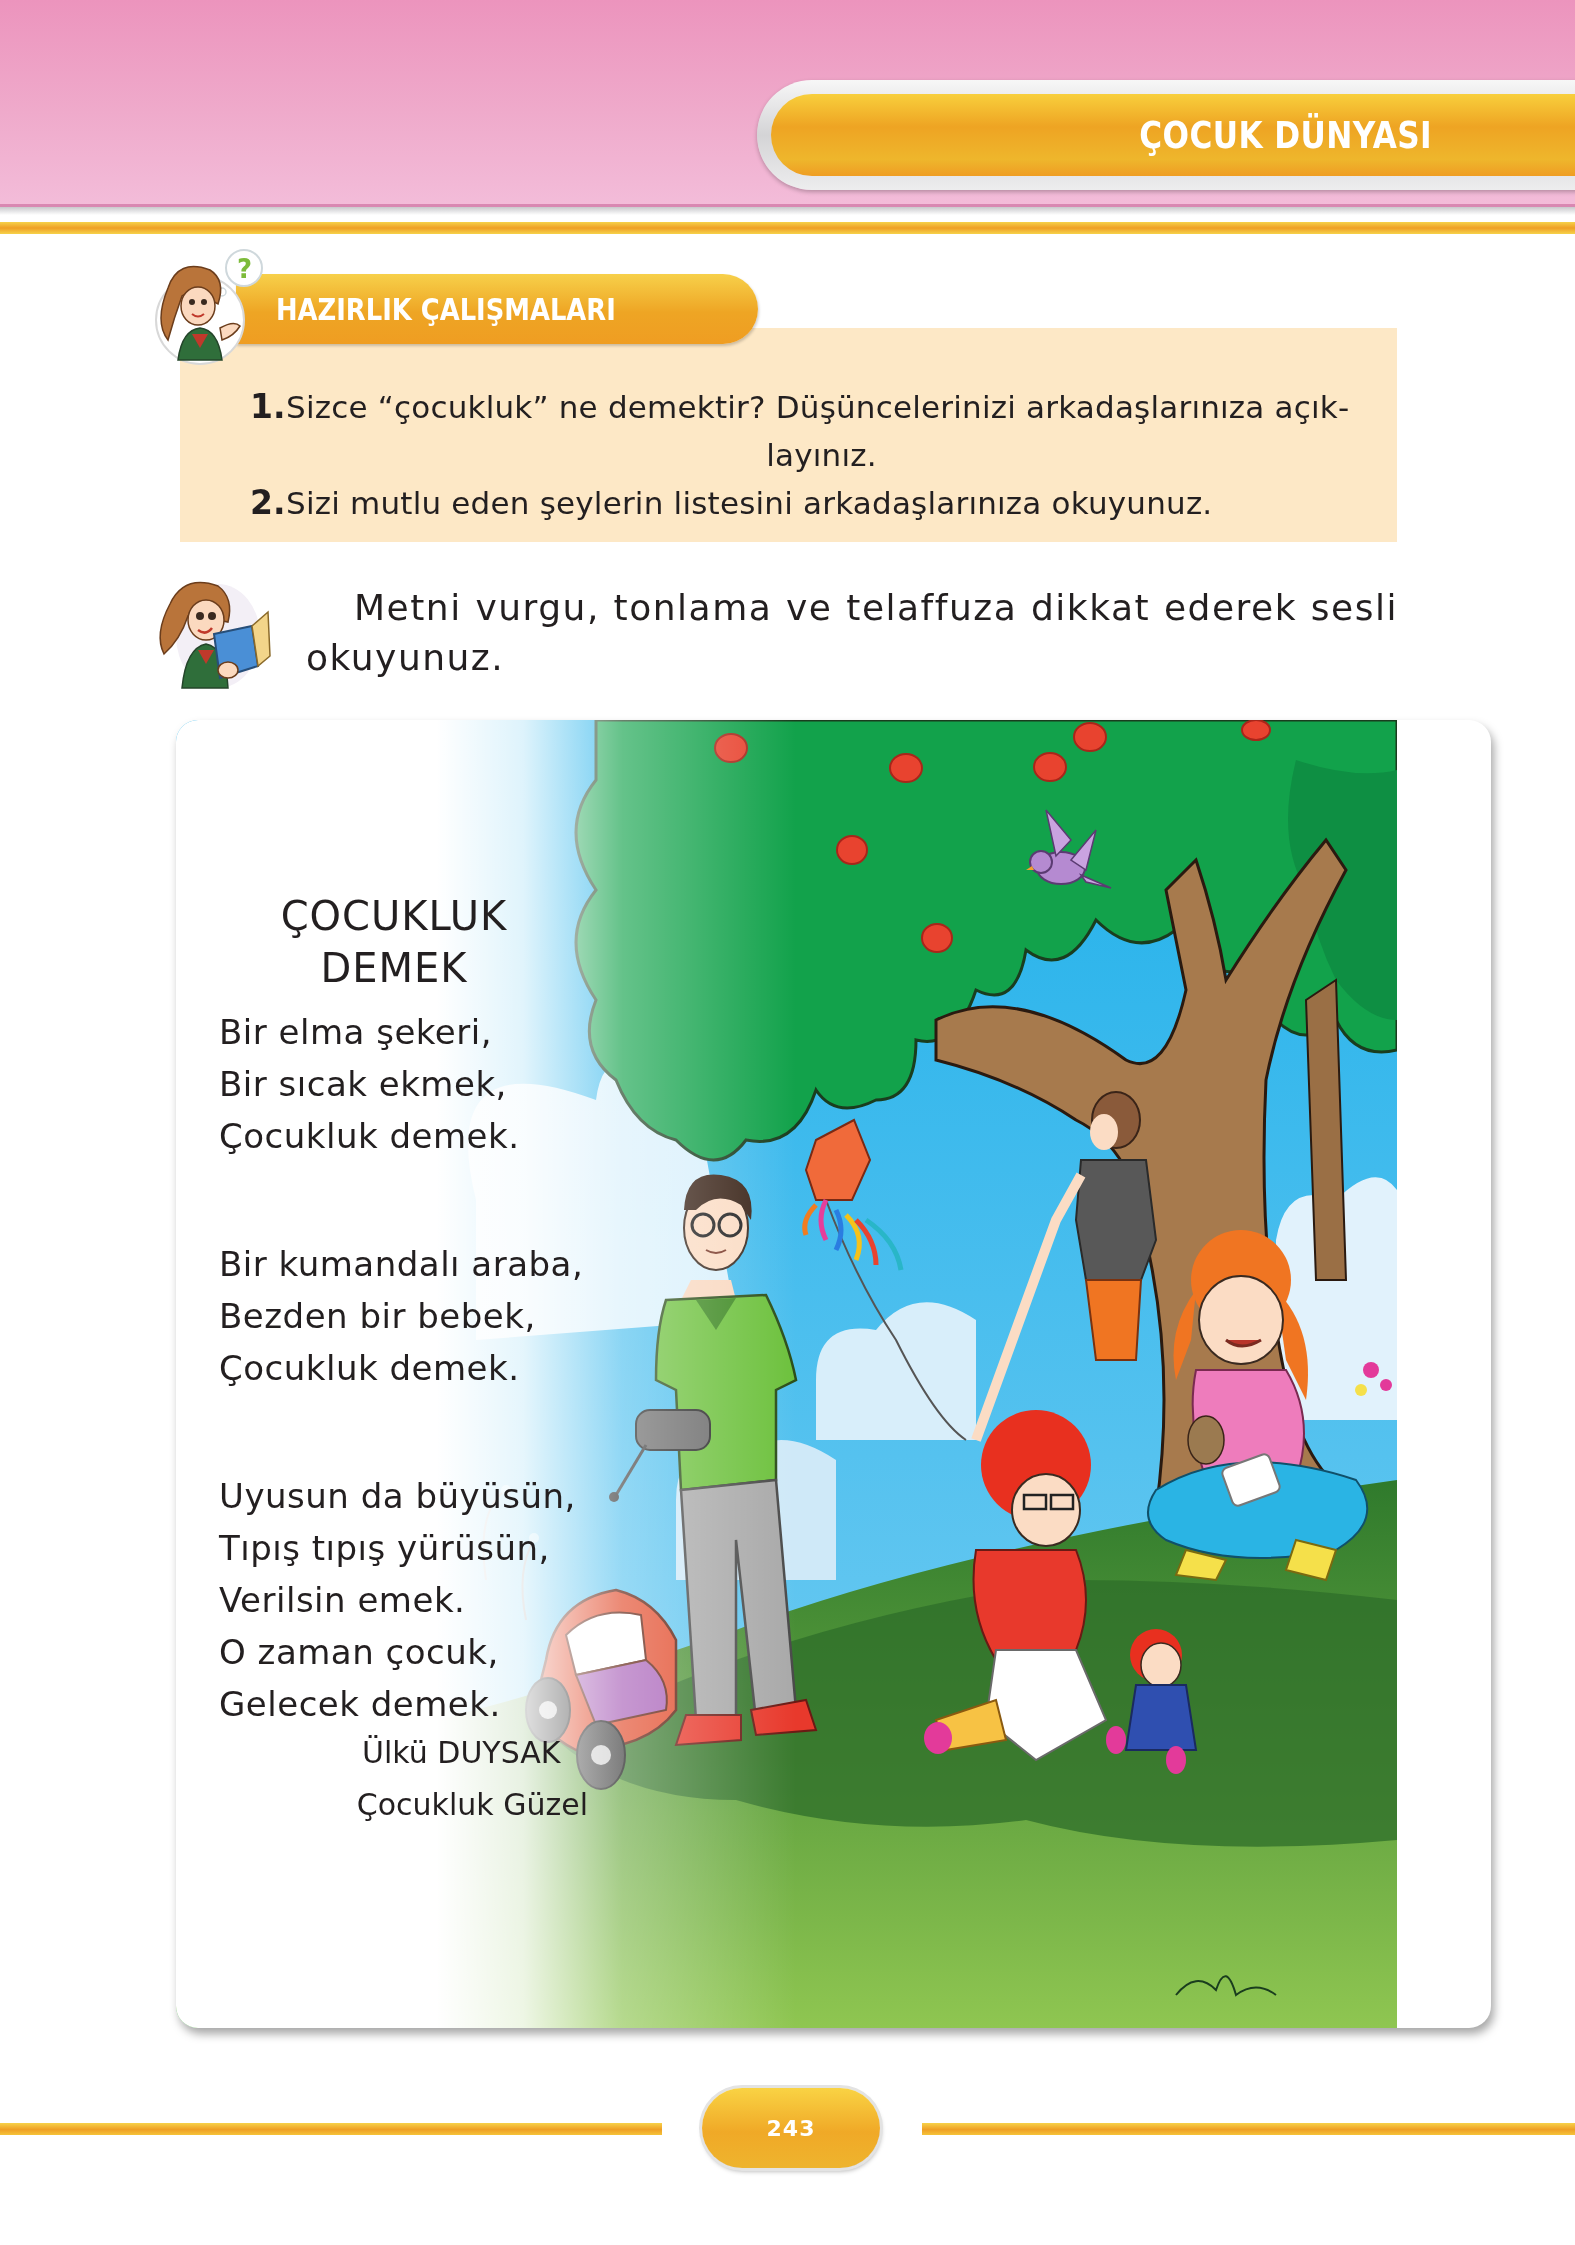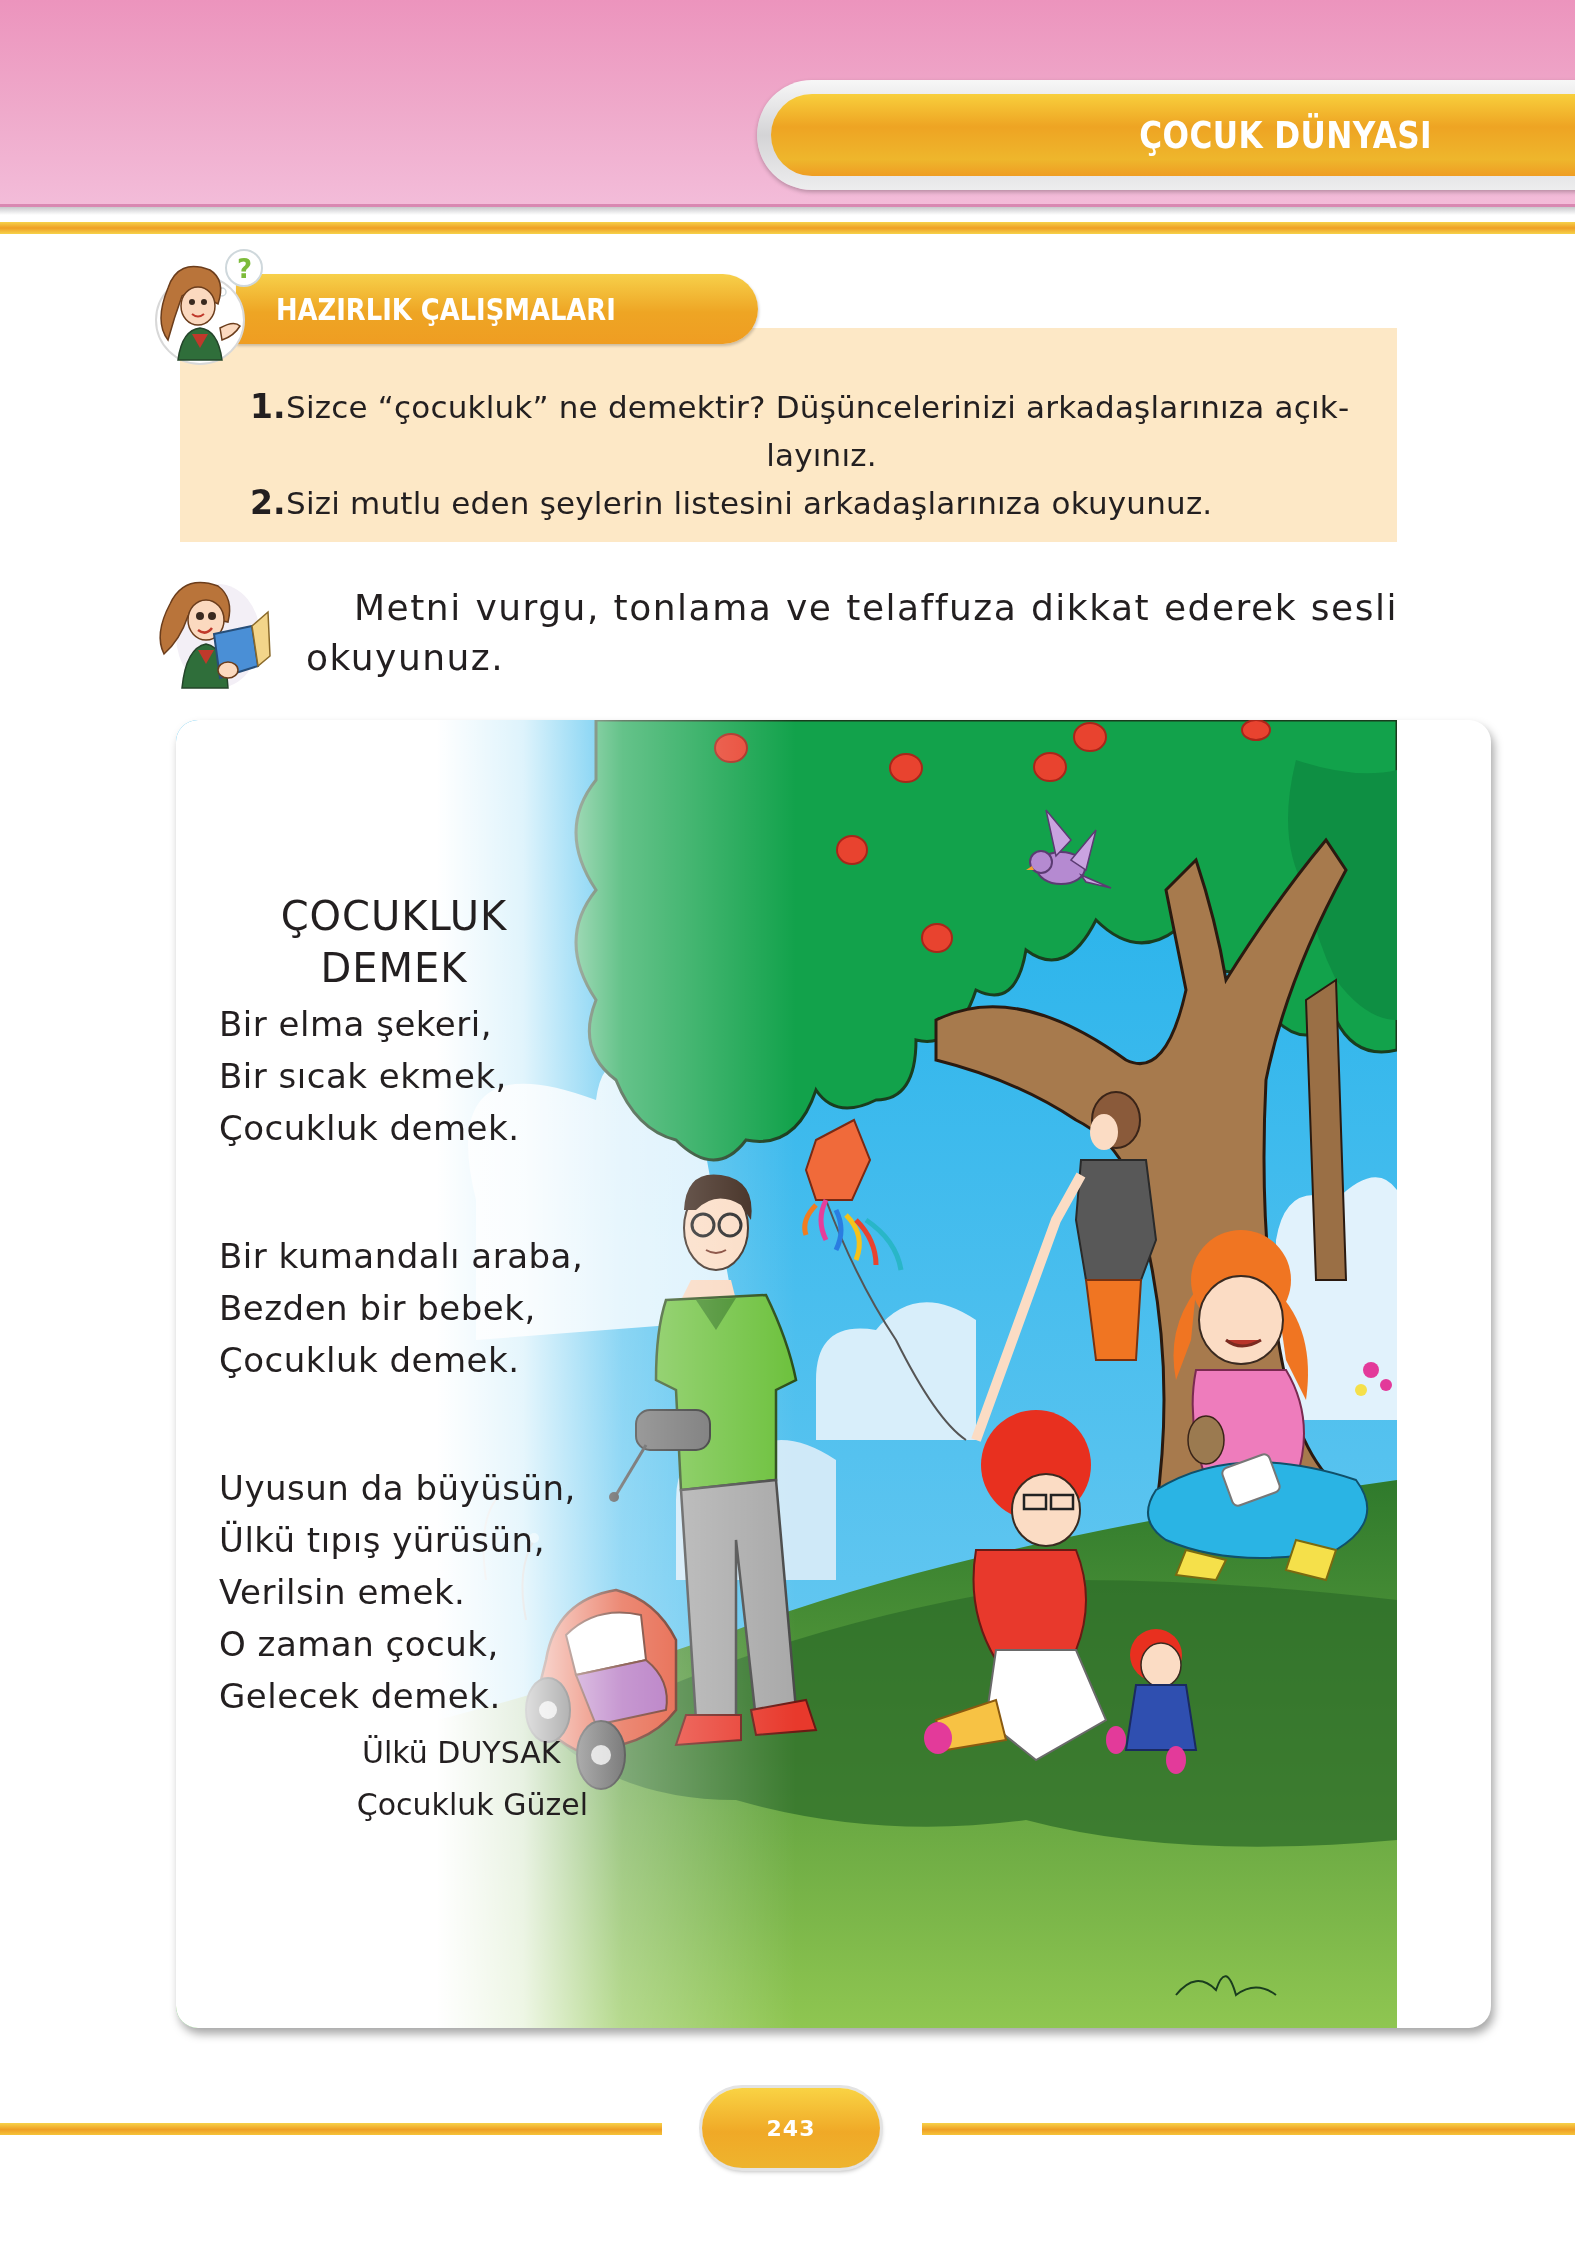--- a/index.html
+++ b/index.html
@@ -81,21 +81,21 @@
     .card svg.scene { position: absolute; left: 0; top: 0; width: 1221px; height: 1308px; }
     .card-fade {
       position: absolute; left: 0; top: 0; width: 620px; height: 1308px;
       background: linear-gradient(90deg, #ffffff 0%, #ffffff 42%, rgba(255,255,255,0.85) 56%, rgba(255,255,255,0.35) 72%, rgba(255,255,255,0) 100%);
     }
     .poem { position: absolute; left: 43px; top: 170px; width: 520px; }
     .poem-title {
       font-size: 40px; line-height: 52px; font-weight: normal; color: #231f20;
       text-align: center; width: 320px; padding-left: 30px; letter-spacing: 1px;
     }
-    .poem-stanza { margin-top: 4px; }
+    .poem-stanza { margin-top: 12px; }
     .poem-stanza + .poem-stanza { margin-top: 76px; }
     .poem-line { font-size: 34px; line-height: 52px; color: #231f20; letter-spacing: 0.5px; }
     .poem-author {
       position: absolute; left: 0; top: 1007px; width: 412px; text-align: right;
       font-size: 30px; line-height: 52px; color: #231f20;
     }
     .poem-author div { text-align: left; }
     .poem-author .a1 { padding-left: 186px; }
     .poem-author .a2 { padding-left: 64px; text-align: right; }
 
@@ -332,21 +332,21 @@
       <div class="poem-line">Bir sıcak ekmek,</div>
       <div class="poem-line">Çocukluk demek.</div>
     </div>
     <div class="poem-stanza">
       <div class="poem-line">Bir kumandalı araba,</div>
       <div class="poem-line">Bezden bir bebek,</div>
       <div class="poem-line">Çocukluk demek.</div>
     </div>
     <div class="poem-stanza">
       <div class="poem-line">Uyusun da büyüsün,</div>
-      <div class="poem-line">Ülkü tıpış yürüsün,</div>
+      <div class="poem-line">Tıpış tıpış yürüsün,</div>
       <div class="poem-line">Verilsin emek.</div>
       <div class="poem-line">O zaman çocuk,</div>
       <div class="poem-line">Gelecek demek.</div>
     </div>
   </div>
   <div class="poem-author">
     <div class="a1">Ülkü DUYSAK</div>
     <div class="a2">Çocukluk Güzel</div>
   </div>
 </div>

